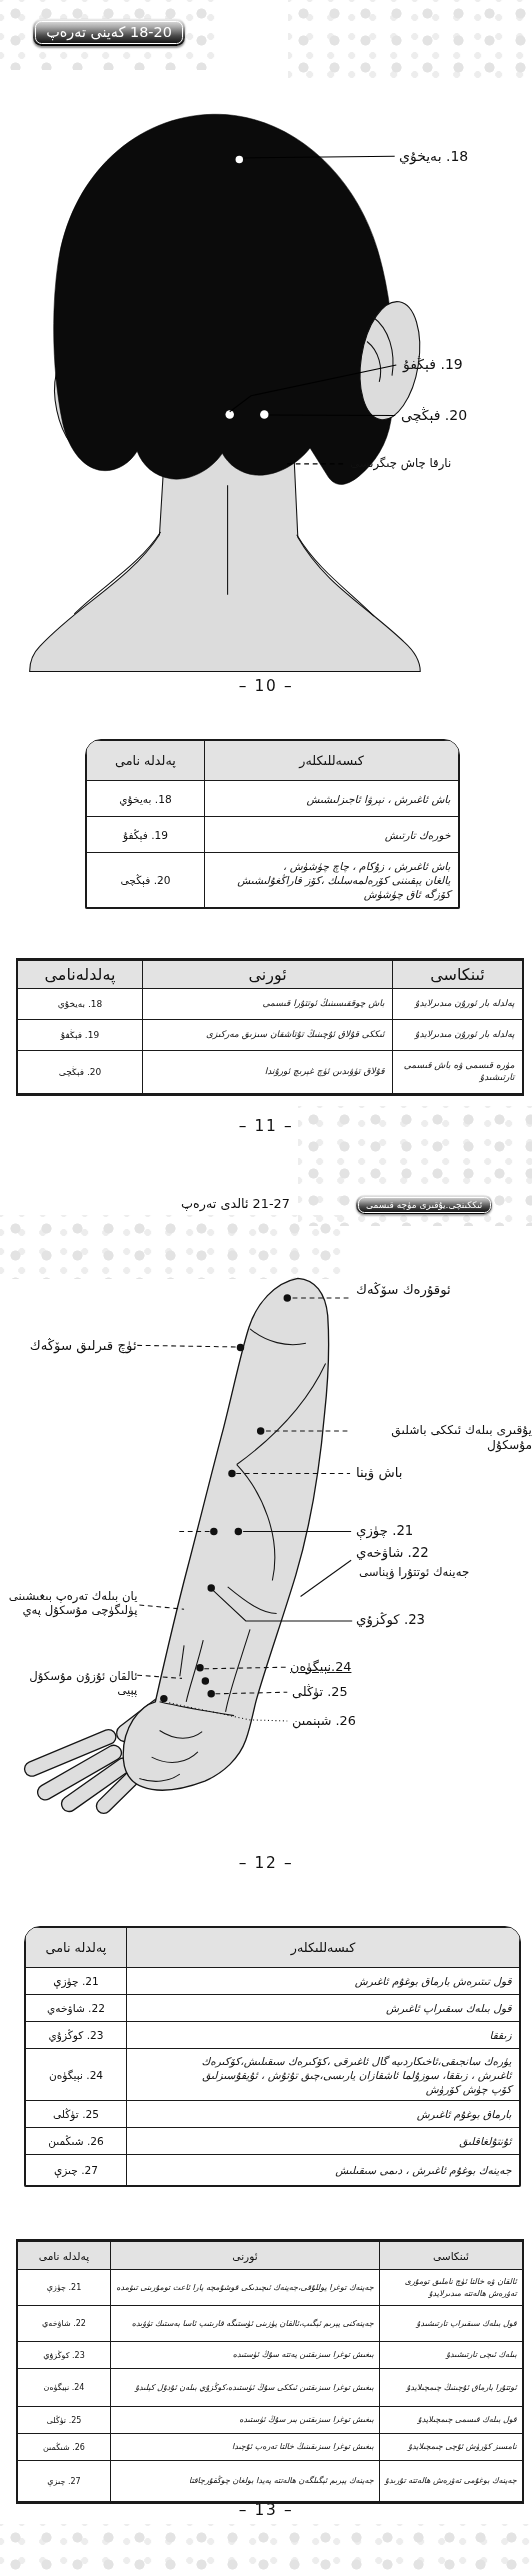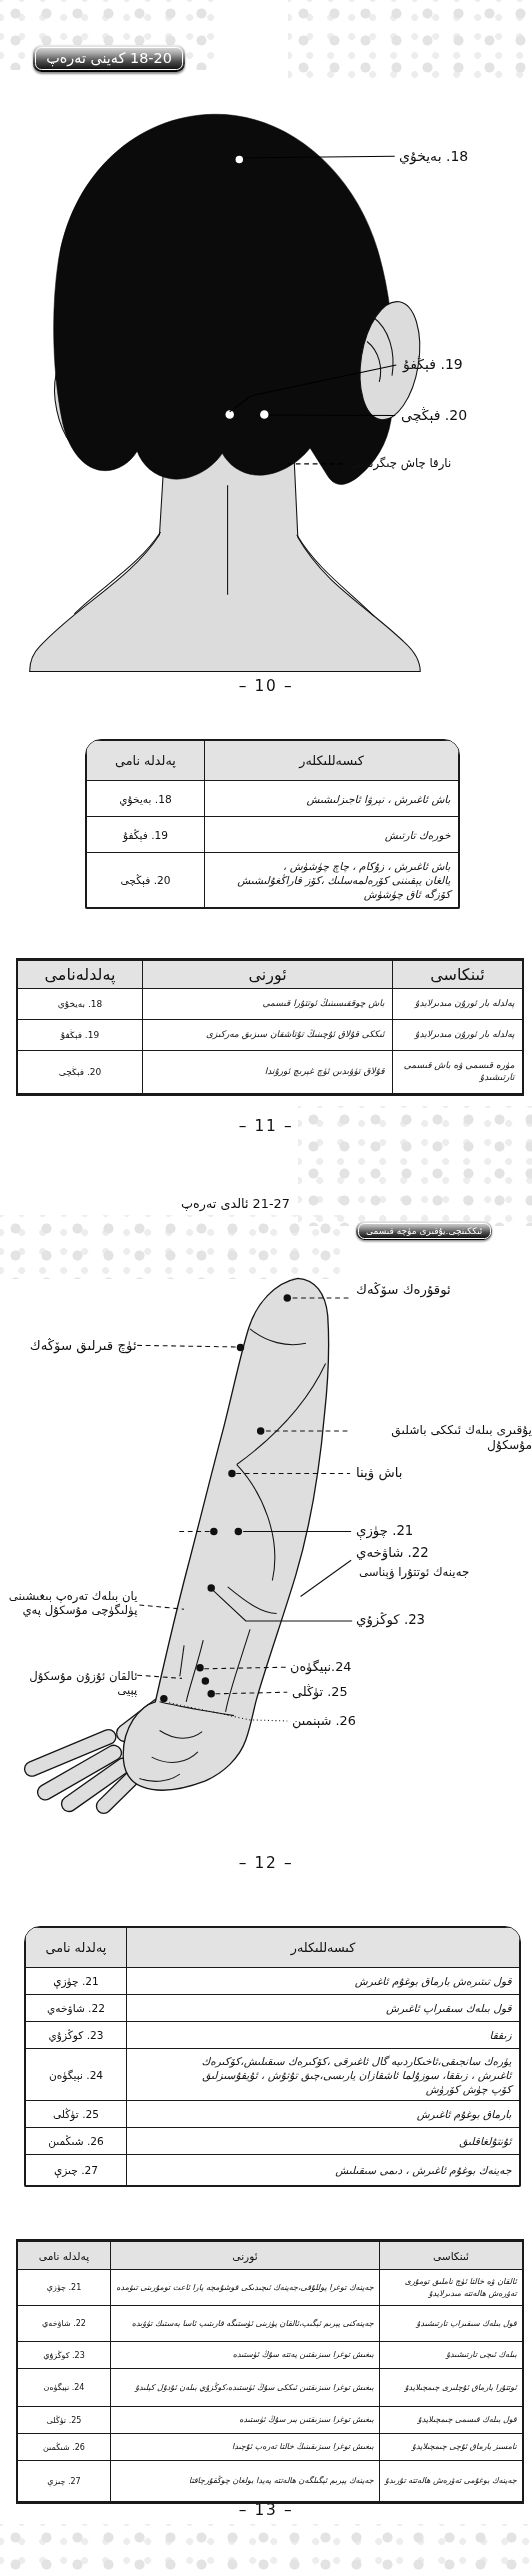--- a/index.html
+++ b/index.html
@@ -12,21 +12,21 @@
     position:absolute; pointer-events:none;
     background-image:
       radial-gradient(circle, #e3e3e3 4.8px, transparent 5.3px),
       radial-gradient(circle, #ededed 3.2px, transparent 3.7px);
     background-size: 31px 27px, 21px 19px;
     background-position: 0 0, 11.2px 8px;
   }
   .badge {
     position:absolute;
     background:linear-gradient(180deg,#ededed 0%, #a9a9a9 30%, #4a4a4a 62%, #000 100%);
-    border-radius:8.5px; padding:1.6px; box-shadow:0 1.6px 2.1px rgba(0,0,0,.45);margin-top:26px;
+    border-radius:8.5px; padding:1.6px; box-shadow:0 1.6px 2.1px rgba(0,0,0,.45);
   }
   .badge-inner {
     border:1.1px solid #fff; border-radius:6.4px;
     color:#fff; direction:rtl; text-align:center; white-space:nowrap;
   }
   .badge-lg .badge-inner { font-size:14.4px; padding:2.7px 10.6px; }
   .badge-sm .badge-inner { font-size:9px; padding:2.1px 7.5px; }
   .pageno {
     position:absolute; left:0; width:100%; text-align:center;
     font-size:15.4px; letter-spacing:1.6px; white-space:nowrap;
@@ -241,21 +241,21 @@
 <div class="lbl" style="left:356px;top:1262px;margin-top:20px;">ئوقۇرەك سۆڭەك</div>
 <div class="lbl rightedge" style="left:9.6px;top:1338px;width:127px;">ئۈچ قىرلىق سۆڭەك</div>
 <div class="lbl" style="left:352px;top:1423px;font-size:12.2px;">يۇقىرى بىلەك ئىككى باشلىق مۇسكۇل</div>
 <div class="lbl" style="left:356px;top:1465px;">باش ۋېنا</div>
 <div class="lbl" style="left:356px;top:1523px;">21. چۈزې</div>
 <div class="lbl" style="left:356px;top:1545px;">22. شاۋخەي</div>
 <div class="lbl lbl-sm" style="left:359px;top:1565px;">جەينەك ئوتتۇرا ۋېناسى</div>
 <div class="lbl" style="left:356px;top:1612px;">23. كوڭزۇي</div>
 <div class="lbl lbl-sm rightedge" style="left:6.4px;top:1589px;width:131px;">يان بىلەك تەرەپ بىغىشىنى
 پۈلىگۈچى مۇسكۇل پەي</div>
-<div class="lbl" style="left:290px;top:1659px;font-size:12.8px;">24.نېيگۈەن</div>
+<div class="lbl" style="left:290px;top:1659px;font-size:12.8px;text-decoration:underline;">24.نېيگۈەن</div>
 <div class="lbl" style="left:292px;top:1684px;font-size:12.8px;">25. تۈڭلى</div>
 <div class="lbl" style="left:292px;top:1713px;font-size:12.8px;">26. شېنمىن</div>
 <div class="lbl lbl-sm rightedge" style="left:6.4px;top:1669px;width:131px;">ئالقان ئۇزۇن مۇسكۇل پېيى</div>
 
 <div class="pageno" style="top:1854px;">– 12 –</div>
 
 <div class="tblwrap round-top t-big" style="left:24px;top:1926px;width:495px;height:259px;">
   <table>
     <colgroup>
         <col style="width:101px">
@@ -324,31 +324,31 @@
       <td class="txtcell">قول بىلەك سىقىراپ تارتىشىدۇ</td>
     </tr>
     <tr style="height:27px">
       <td class="namecell">23. كوڭزۇي</td>
       <td class="txtcell">بىغىش توغرا سىزىقتىن يەتتە سۇڭ ئۈستىدە</td>
       <td class="txtcell">بىلەك ئىچى تارتىشىدۇ</td>
     </tr>
     <tr style="height:38px">
       <td class="namecell">24. نېيگۈەن</td>
       <td class="txtcell">بىغىش توغرا سىزىقتىن ئىككى سۇڭ ئۈستىدە،كوڭزۇي بىلەن ئۇدۇل كېلىدۇ</td>
-      <td class="txtcell">ئوتتۇرا بارماق ئۇچلىرى چىمچىلايدۇ</td>
+      <td class="txtcell">ئوتتۇرا بارماق ئۇچىنىڭ چىمچىلايدۇ</td>
     </tr>
     <tr style="height:27px">
       <td class="namecell">25. تۈڭلى</td>
       <td class="txtcell">بىغىش توغرا سىزىقتىن بىر سۇڭ ئۈستىدە</td>
       <td class="txtcell">قول بىلەك قىسمى چىمچىلايدۇ</td>
     </tr>
     <tr style="height:27px">
       <td class="namecell">26. شىڭمىن</td>
       <td class="txtcell">بىغىش توغرا سىزىقىنىڭ خالتا تەرەپ ئۇچىدا</td>
-      <td class="txtcell">نامسىز بارماق ئۇچى چىمچىلايدۇ</td>
+      <td class="txtcell">نامسىز كۆرۈش ئۇچى چىمچىلايدۇ</td>
     </tr>
     <tr>
       <td class="namecell">27. چىزې</td>
       <td class="txtcell">جەينەك يېرىم ئېگىلگەن ھالەتتە پەيدا بولغان چوڭقۇرچاقتا</td>
       <td class="txtcell">جەينەك بوغۇمى تەۋرەش ھالەتتە تۇرىدۇ</td>
     </tr>
   </tbody>
     </table>
 </div>
 

